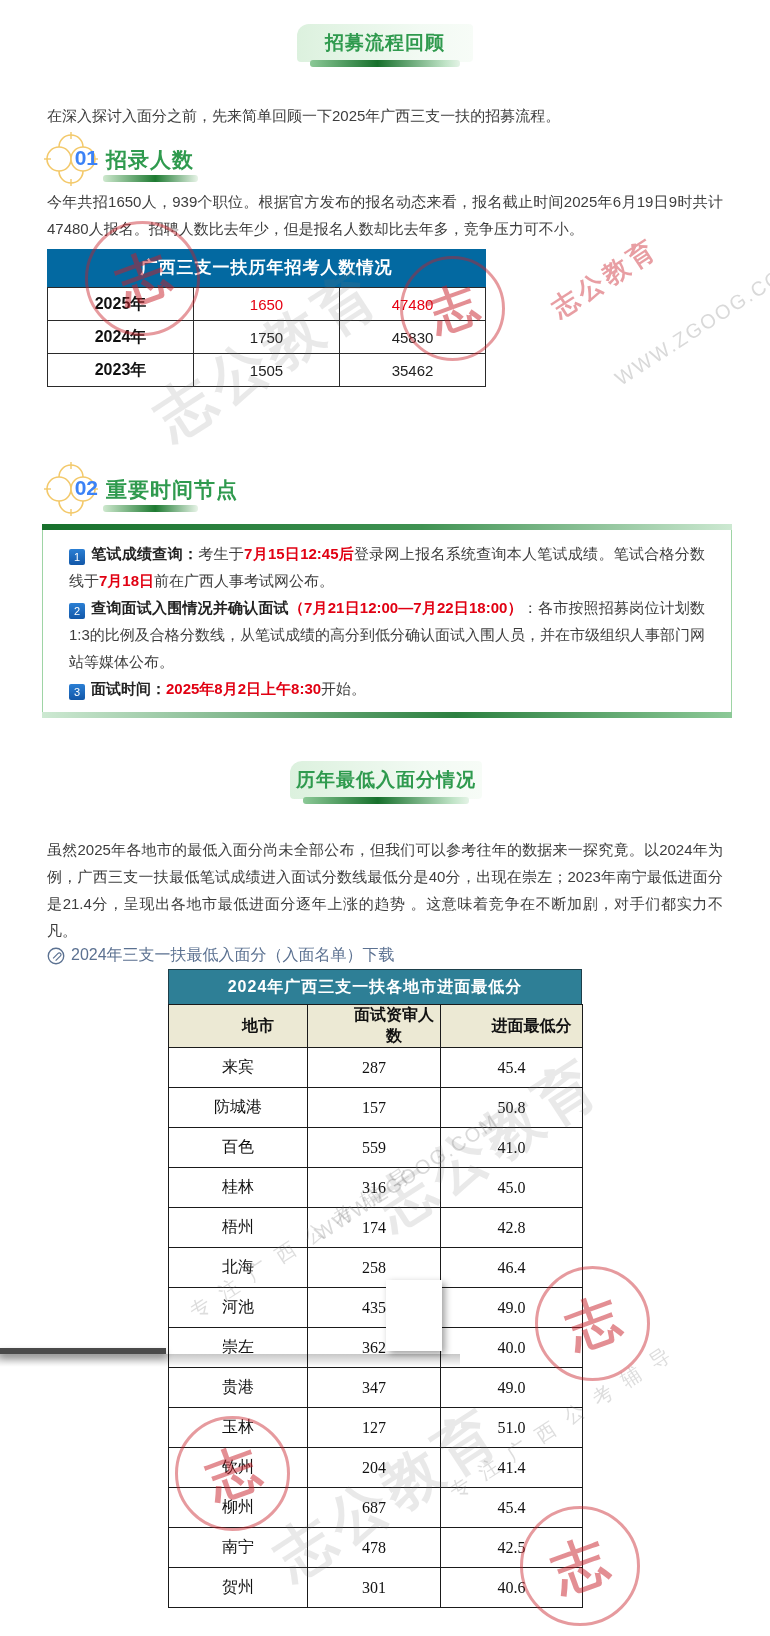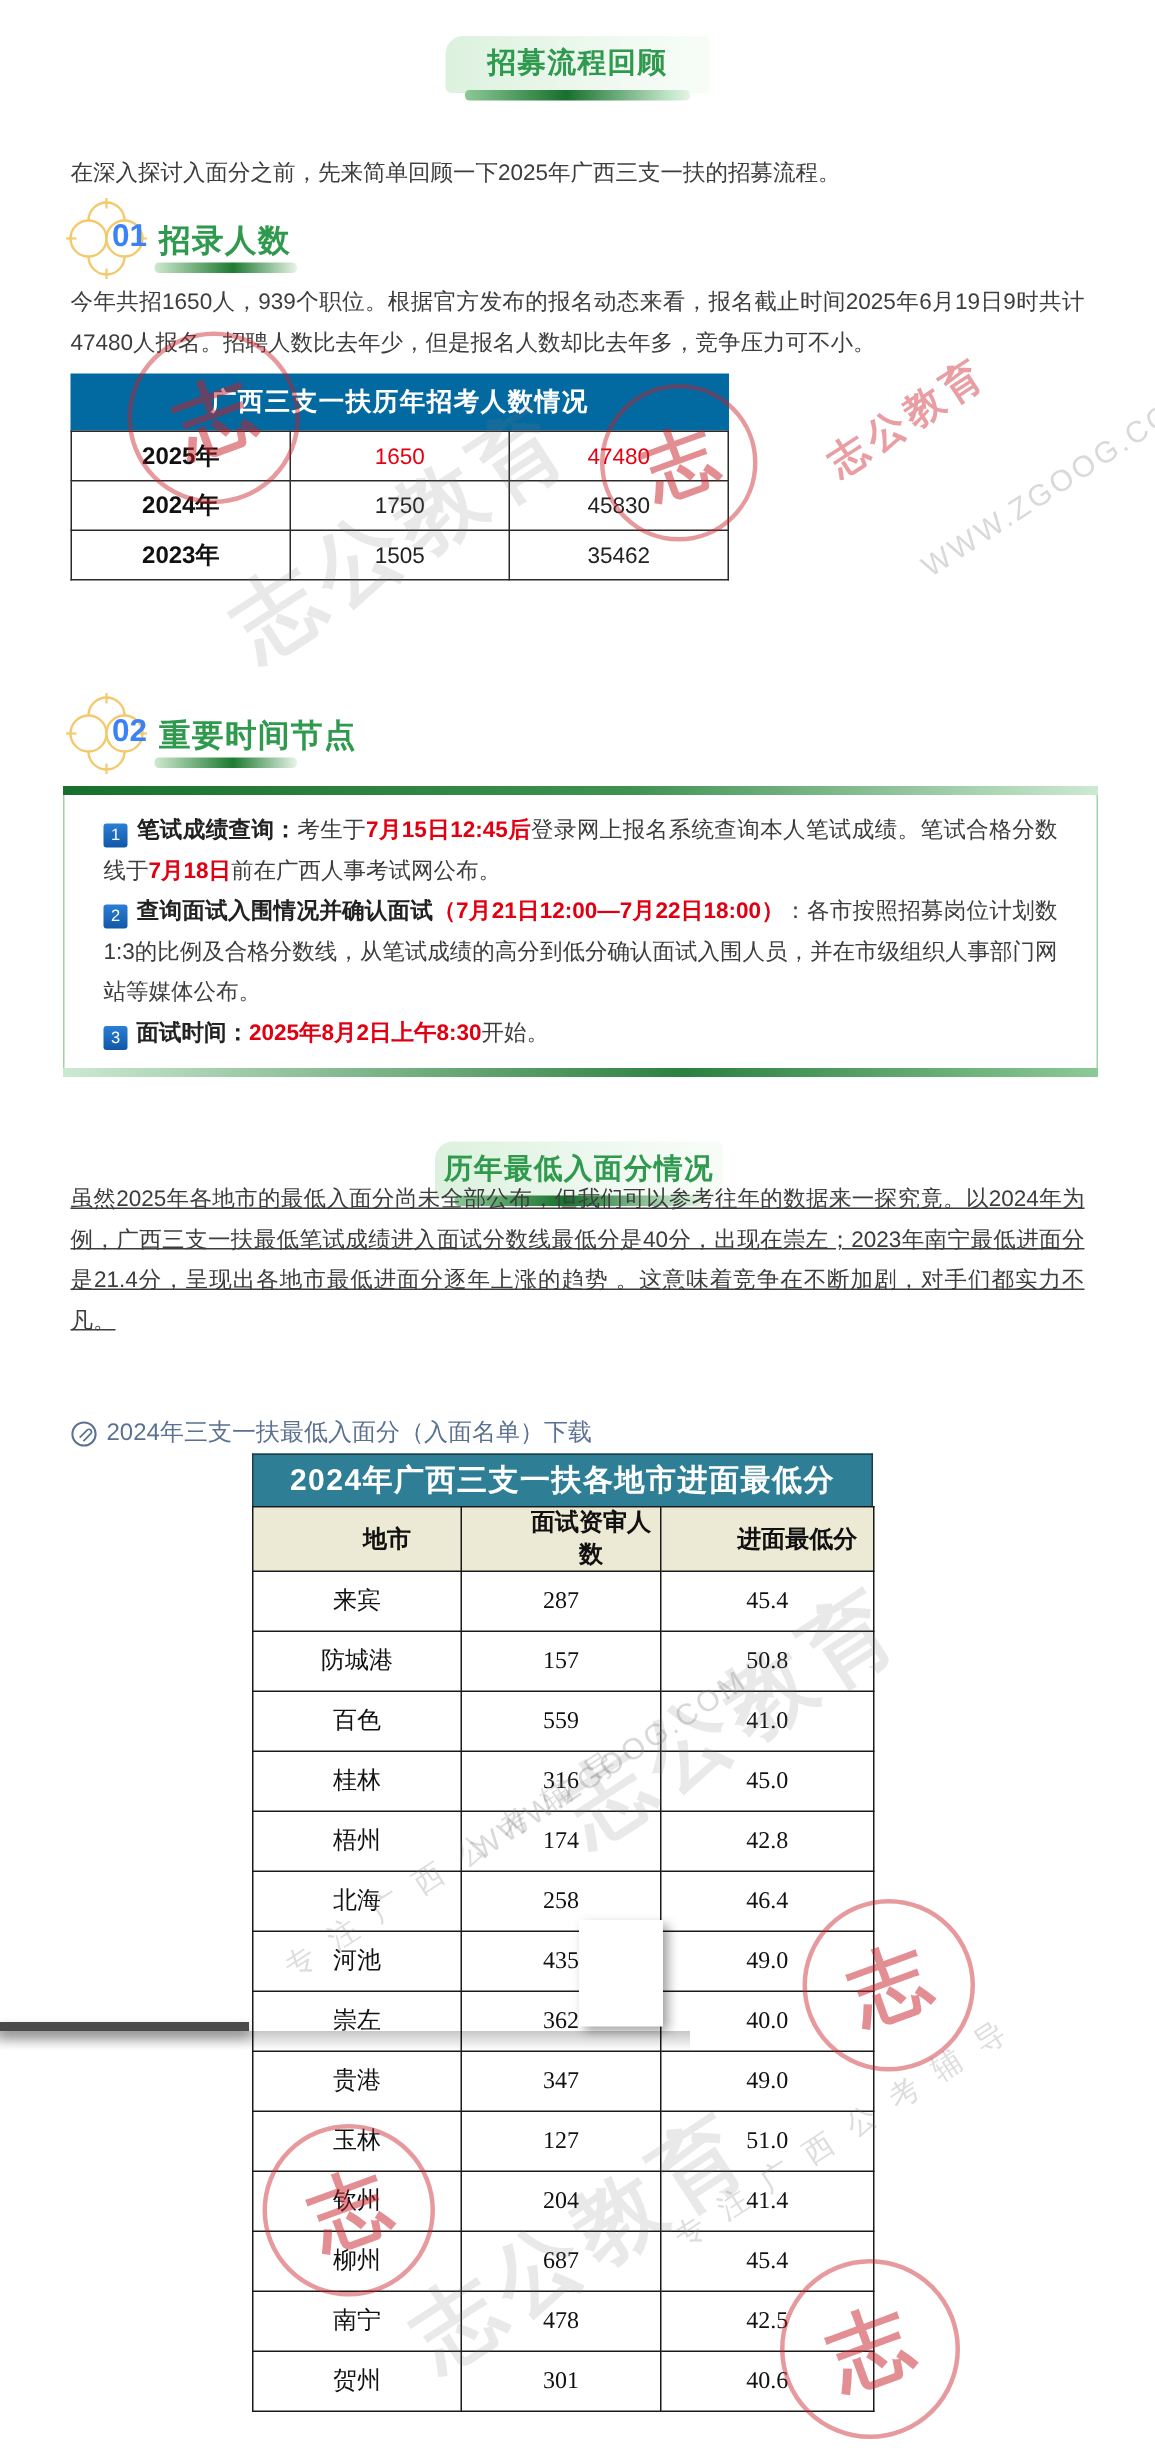--- a/index.html
+++ b/index.html
@@ -48,21 +48,21 @@
   .numsq { display:inline-block; width:16px; height:16px; background:linear-gradient(180deg,#2b7fd4,#1257a8);
            color:#fff; font-size:11px; line-height:16px; text-align:center; vertical-align:-2px;
            margin-right:6px; border-radius:2px; }
 
   
   .dl-link { left:47px; top:929px; color:#5b7191; font-size:16px; display:flex; align-items:center; gap:6px; cursor:pointer; }
 
   
   .t2-wrap { left:168px; top:953px; width:414px; font-family:"Liberation Serif", serif; }
   .t2-title { height:35px; background:#2e7f96; border:1px solid #1d3f4a; border-bottom:none;
-              color:#fff; font-size:20px; font-weight:bold; text-align:center; line-height:34px;
+              color:#fff; font-size:16px; font-weight:bold; text-align:center; line-height:34px;
               font-family:"Liberation Sans", sans-serif; letter-spacing:1px; }
   table.t2 { width:100%; border-collapse:collapse; table-layout:fixed; }
   table.t2 td { border:1px solid #1a1a1a; text-align:center; font-size:16px; color:#111; height:40px; }
   table.t2 tr.head td { background:#ece9d4; height:29px; font-weight:bold; font-size:16px;padding-left:40px; }
 
   
   .wm { pointer-events:none; }
   .wm-text { color:rgba(130,130,130,0.30); font-size:20px; letter-spacing:2px; transform:rotate(-33deg); white-space:nowrap; }
   .wm-big { color:rgba(120,120,120,0.16); font-size:58px; font-weight:bold; transform:rotate(-33deg); white-space:nowrap; letter-spacing:6px; }
   .wm-tag { color:rgba(120,120,120,0.25); font-size:20px; transform:rotate(-33deg); white-space:nowrap; letter-spacing:14px; }
@@ -157,21 +157,21 @@
     <div>
         <div class="tp-item"><span class="numsq">1</span><span class="b">笔试成绩查询：</span><span>考生于</span><span class="r">7月15日12:45后</span><span>登录网上报名系统查询本人笔试成绩。笔试合格分数线于</span><span class="r">7月18日</span><span>前在广西人事考试网公布。</span></div>
         <div class="tp-item"><span class="numsq">2</span><span class="b">查询面试入围情况并确认面试</span><span class="r">（7月21日12:00—7月22日18:00）</span><span>：各市按照招募岗位计划数1:3的比例及合格分数线，从笔试成绩的高分到低分确认面试入围人员，并在市级组织人事部门网站等媒体公布。</span></div>
         <div class="tp-item"><span class="numsq">3</span><span class="b">面试时间：</span><span class="r">2025年8月2日上午8:30</span><span>开始。</span></div>
       </div>
   </div>
 
   <div class="abs gbadge" style="left:290px; top:745px; width:192px;">历年最低入面分情况</div>
   <div class="abs gbadge-bar" style="left:303px; top:781px; width:166px;"></div>
 
-  <div class="abs para" style="left:47px; top:770px;text-decoration:underline;">虽然2025年各地市的最低入面分尚未全部公布，但我们可以参考往年的数据来一探究竟。以2024年为例，广西三支一扶最低笔试成绩进入面试分数线最低分是40分，出现在崇左；2023年南宁最低进面分是21.4分，呈现出各地市最低进面分逐年上涨的趋势 。这意味着竞争在不断加剧，对手们都实力不凡。</div>
+  <div class="abs para" style="left:47px; top:820px;">虽然2025年各地市的最低入面分尚未全部公布，但我们可以参考往年的数据来一探究竟。以2024年为例，广西三支一扶最低笔试成绩进入面试分数线最低分是40分，出现在崇左；2023年南宁最低进面分是21.4分，呈现出各地市最低进面分逐年上涨的趋势 。这意味着竞争在不断加剧，对手们都实力不凡。</div>
 
   <div class="abs dl-link">
     <svg width="18" height="18" viewBox="0 0 20 20">
       <circle cx="10" cy="10" r="8.6" fill="none" stroke="#5b7191" stroke-width="1.5"></circle>
       <path d="M6.8 12.6 L12.3 7.1 a1.9 1.9 0 0 1 2.7 2.7 L9.6 15.2" fill="none" stroke="#5b7191" stroke-width="1.3"></path>
     </svg>
     <span>2024年三支一扶最低入面分（入面名单）下载</span>
   </div>
 
   <div class="abs t2-wrap">

